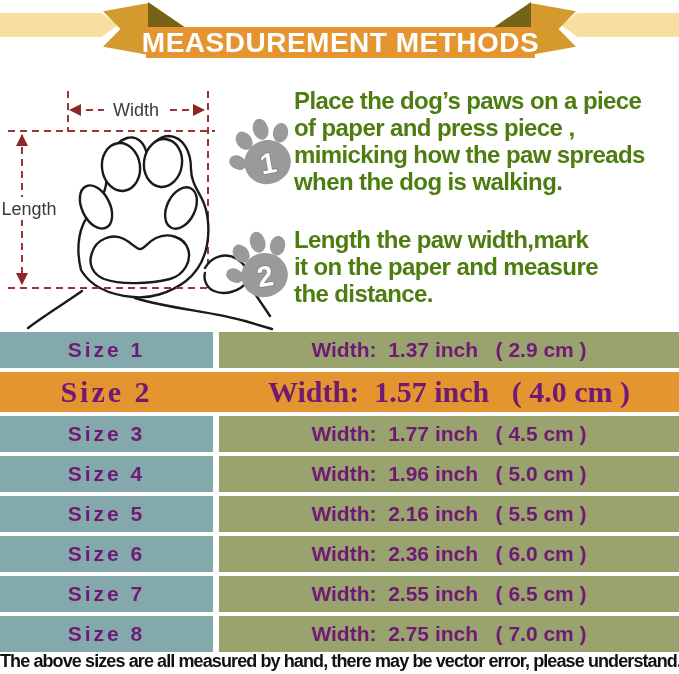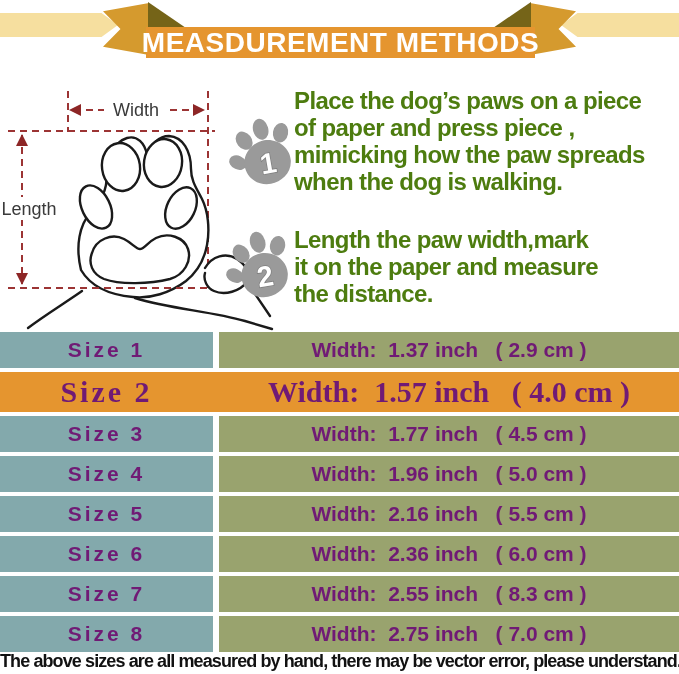--- a/index.html
+++ b/index.html
@@ -231,21 +231,21 @@
       <div class="width-cell">
         <span class="cell-text">Width:  2.36 inch   ( 6.0 cm )</span>
         </div>
     </div>
 
     <div class="size-row">
       <div class="size-cell">
         <span class="cell-text size-text">Size 7</span>
         </div>
       <div class="width-cell">
-        <span class="cell-text">Width:  2.55 inch   ( 8.3 cm )</span>
+        <span class="cell-text">Width:  2.55 inch   ( 6.5 cm )</span>
         </div>
     </div>
 
     <div class="size-row">
       <div class="size-cell">
         <span class="cell-text size-text">Size 8</span>
         </div>
       <div class="width-cell">
         <span class="cell-text">Width:  2.75 inch   ( 7.0 cm )</span>
         </div>

